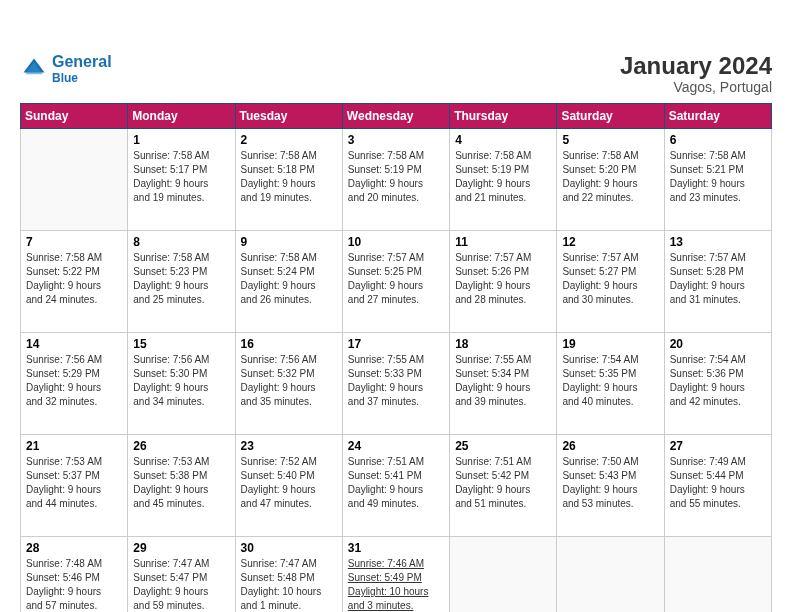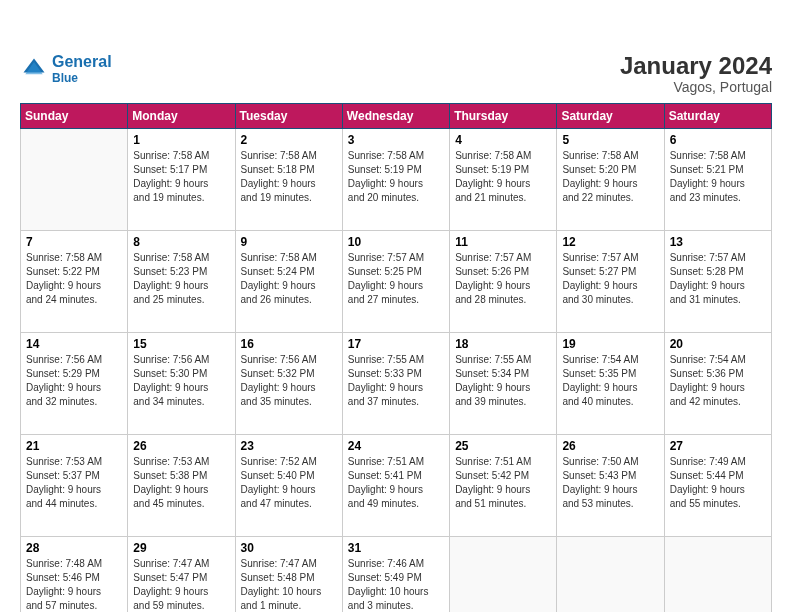--- a/index.html
+++ b/index.html
@@ -336,21 +336,21 @@
           </td>
           <td>
             <span class="day-num">30</span>
             <div class="day-info" style="white-space: pre-line;">Sunrise: 7:47 AM
 Sunset: 5:48 PM
 Daylight: 10 hours
 and 1 minute.</div>
           </td>
           <td>
             <span class="day-num">31</span>
-            <div class="day-info" style="white-space: pre-line;">Sunrise: 7:46 AM
+            <div class="day-info" style="white-space: pre-line; text-decoration: underline;">Sunrise: 7:46 AM
 Sunset: 5:49 PM
 Daylight: 10 hours
 and 3 minutes.</div>
           </td>
           <td class="empty"></td>
           <td class="empty"></td>
           <td class="empty"></td>
         </tr>
       </tbody>
   </table>

